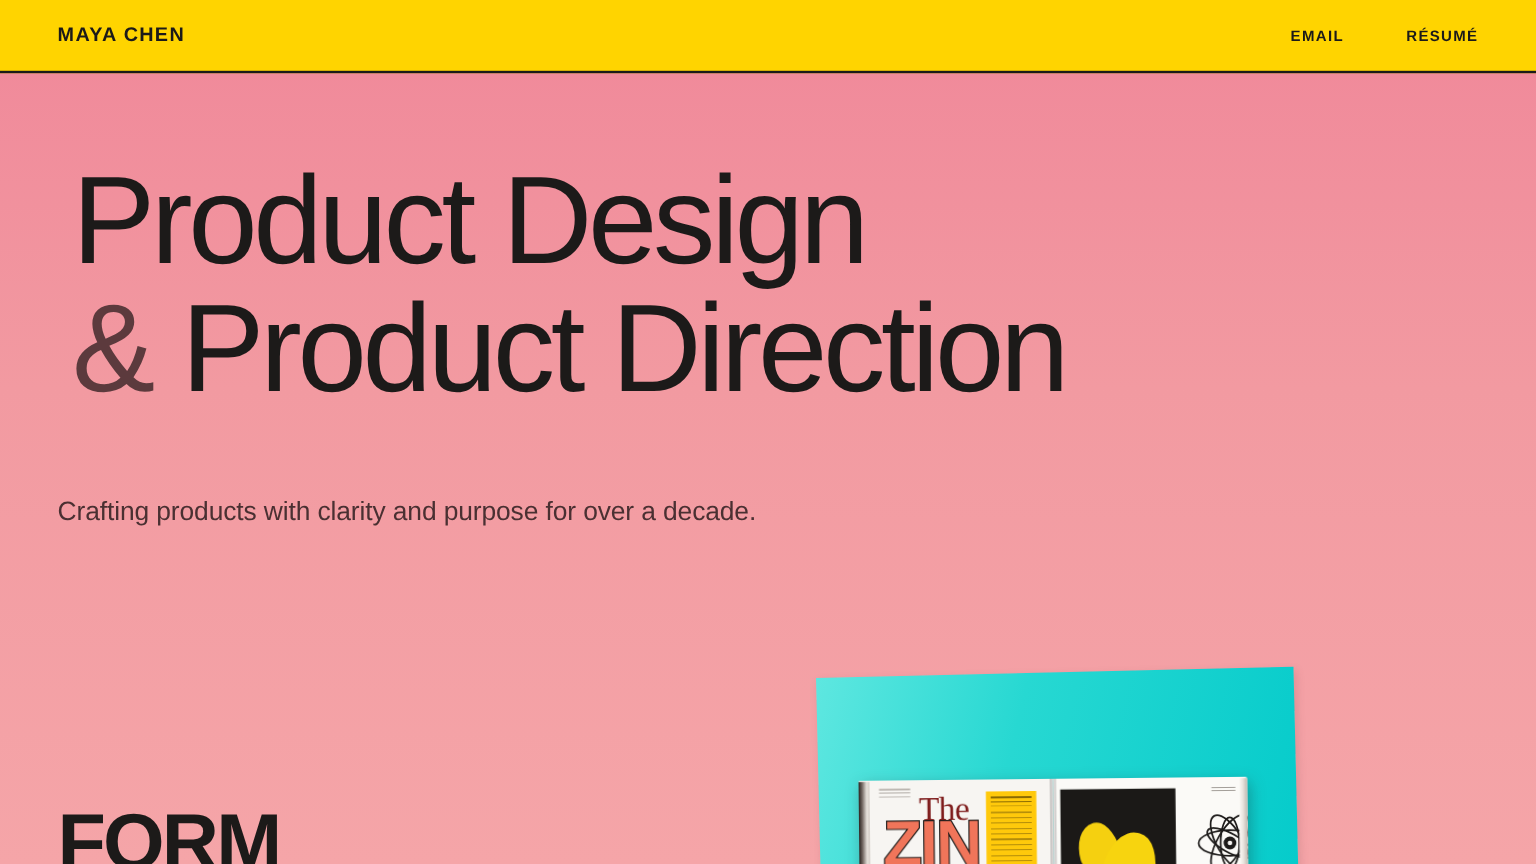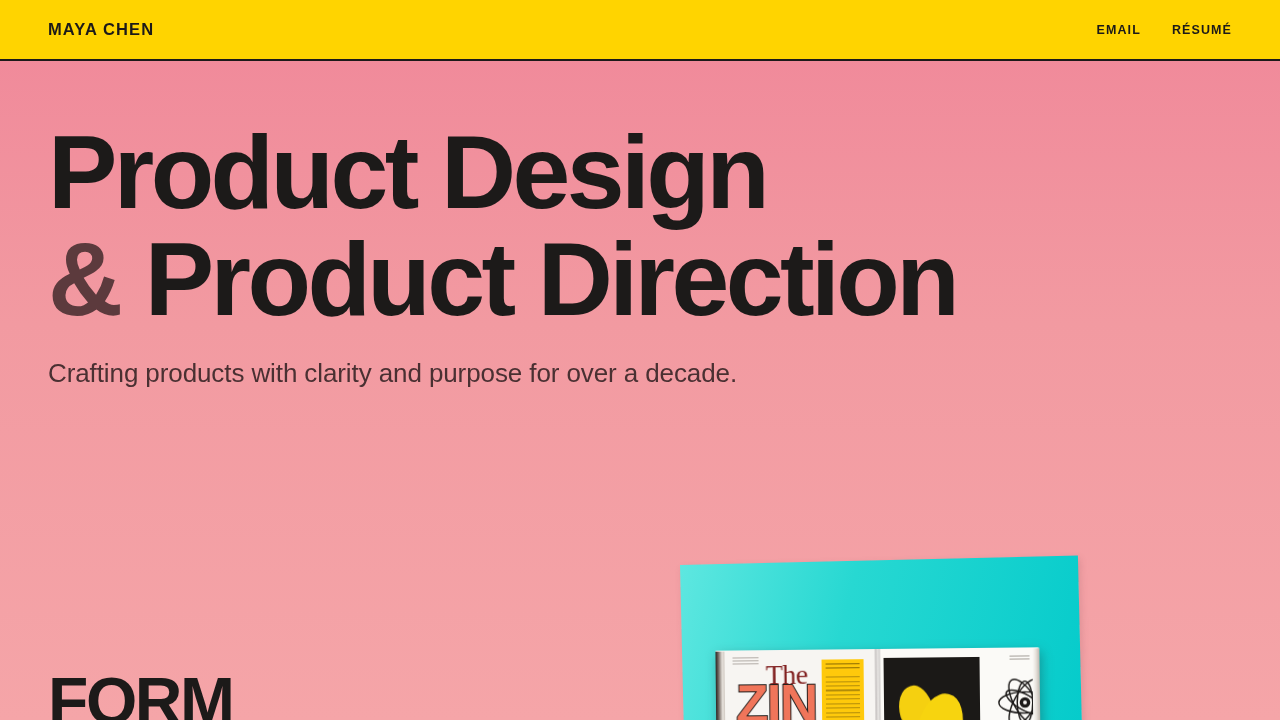--- a/index.html
+++ b/index.html
@@ -20,41 +20,41 @@
     background:#FFD400;
     border-bottom:2px solid #1C1A19;
     display:flex; align-items:center; justify-content:space-between;
     padding:0 48px 0 48px;
     z-index:40;
   }
   .brand {
     font-size:16.5px; font-weight:bold; letter-spacing:1.1px;
     color:#1C1A19; text-transform:uppercase;
   }
-  .navlinks { display:flex; align-items:center; gap:31px; }
+  .navlinks { display:flex; align-items:center; gap:52px; }
   .navlink {
     font-size:12.5px; font-weight:bold; letter-spacing:1.1px;
     color:#1C1A19; text-transform:uppercase; text-decoration:none;
     cursor:pointer; white-space:nowrap;
   }
 
   
   .hero { position:absolute; top:61px; left:0; width:1280px; z-index:20; }
   .headline {
-    margin:0; padding:0 48px;
-    font-size:104px; line-height:0.97; font-weight:bold;
+    margin:12px; padding:0 48px;
+    font-size:104px; line-height:0.97; font-weight:normal;
     letter-spacing:-3.6px; color:#1C1A19;
   }
   .headline .l1 { display:block; padding-top:61px; }
   .headline .l2 { display:block; padding-top:6px; }
   .amp { color:#5C3A3D; }
 
   .subtitle {
-    padding:0 48px; margin-top:23px;
-    font-size:26px; line-height:1.58; font-weight:normal;
+    padding:0 48px; margin-top:67px;
+    font-size:22px; line-height:1.58; font-weight:normal;
     color:#4A3032; letter-spacing:-0.1px;
   }
   .subtitle span { display:block; }
 
   
   .section-label {
     position:absolute; left:48px; bottom:-14px; z-index:25;
     font-size:66px; font-weight:bold; letter-spacing:-2.4px;
     color:#1C1A19; line-height:1;
   }

